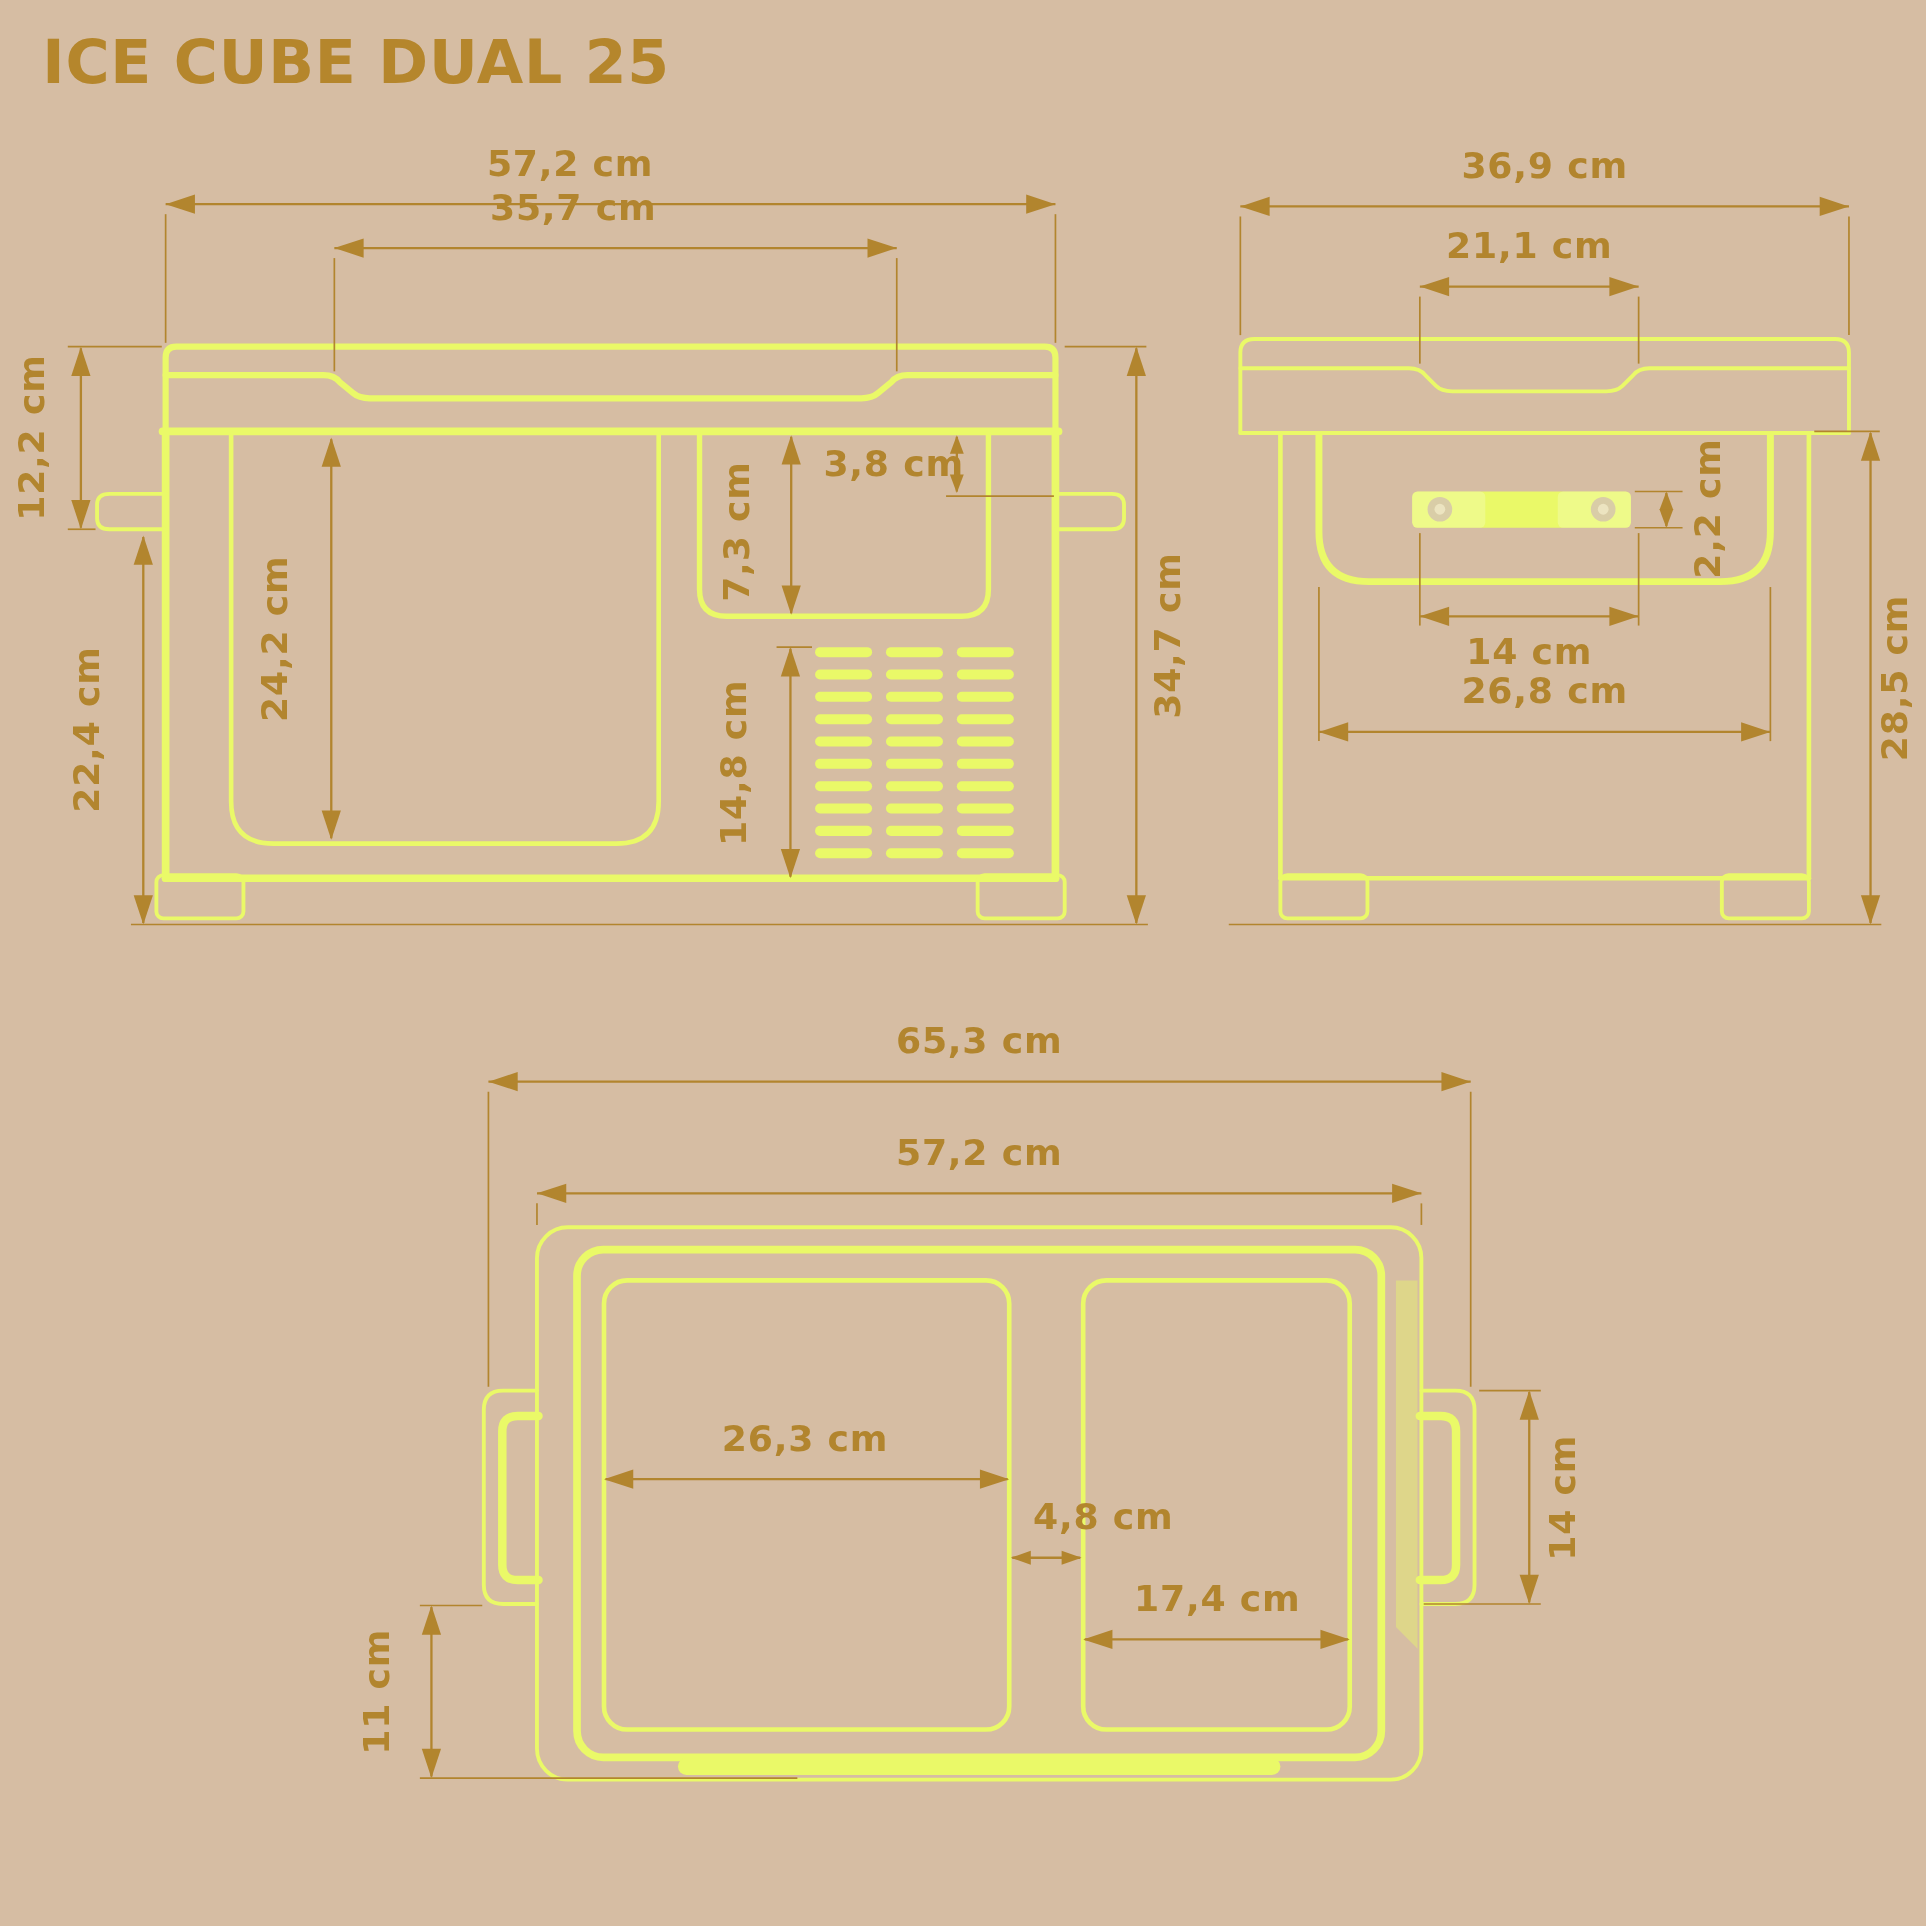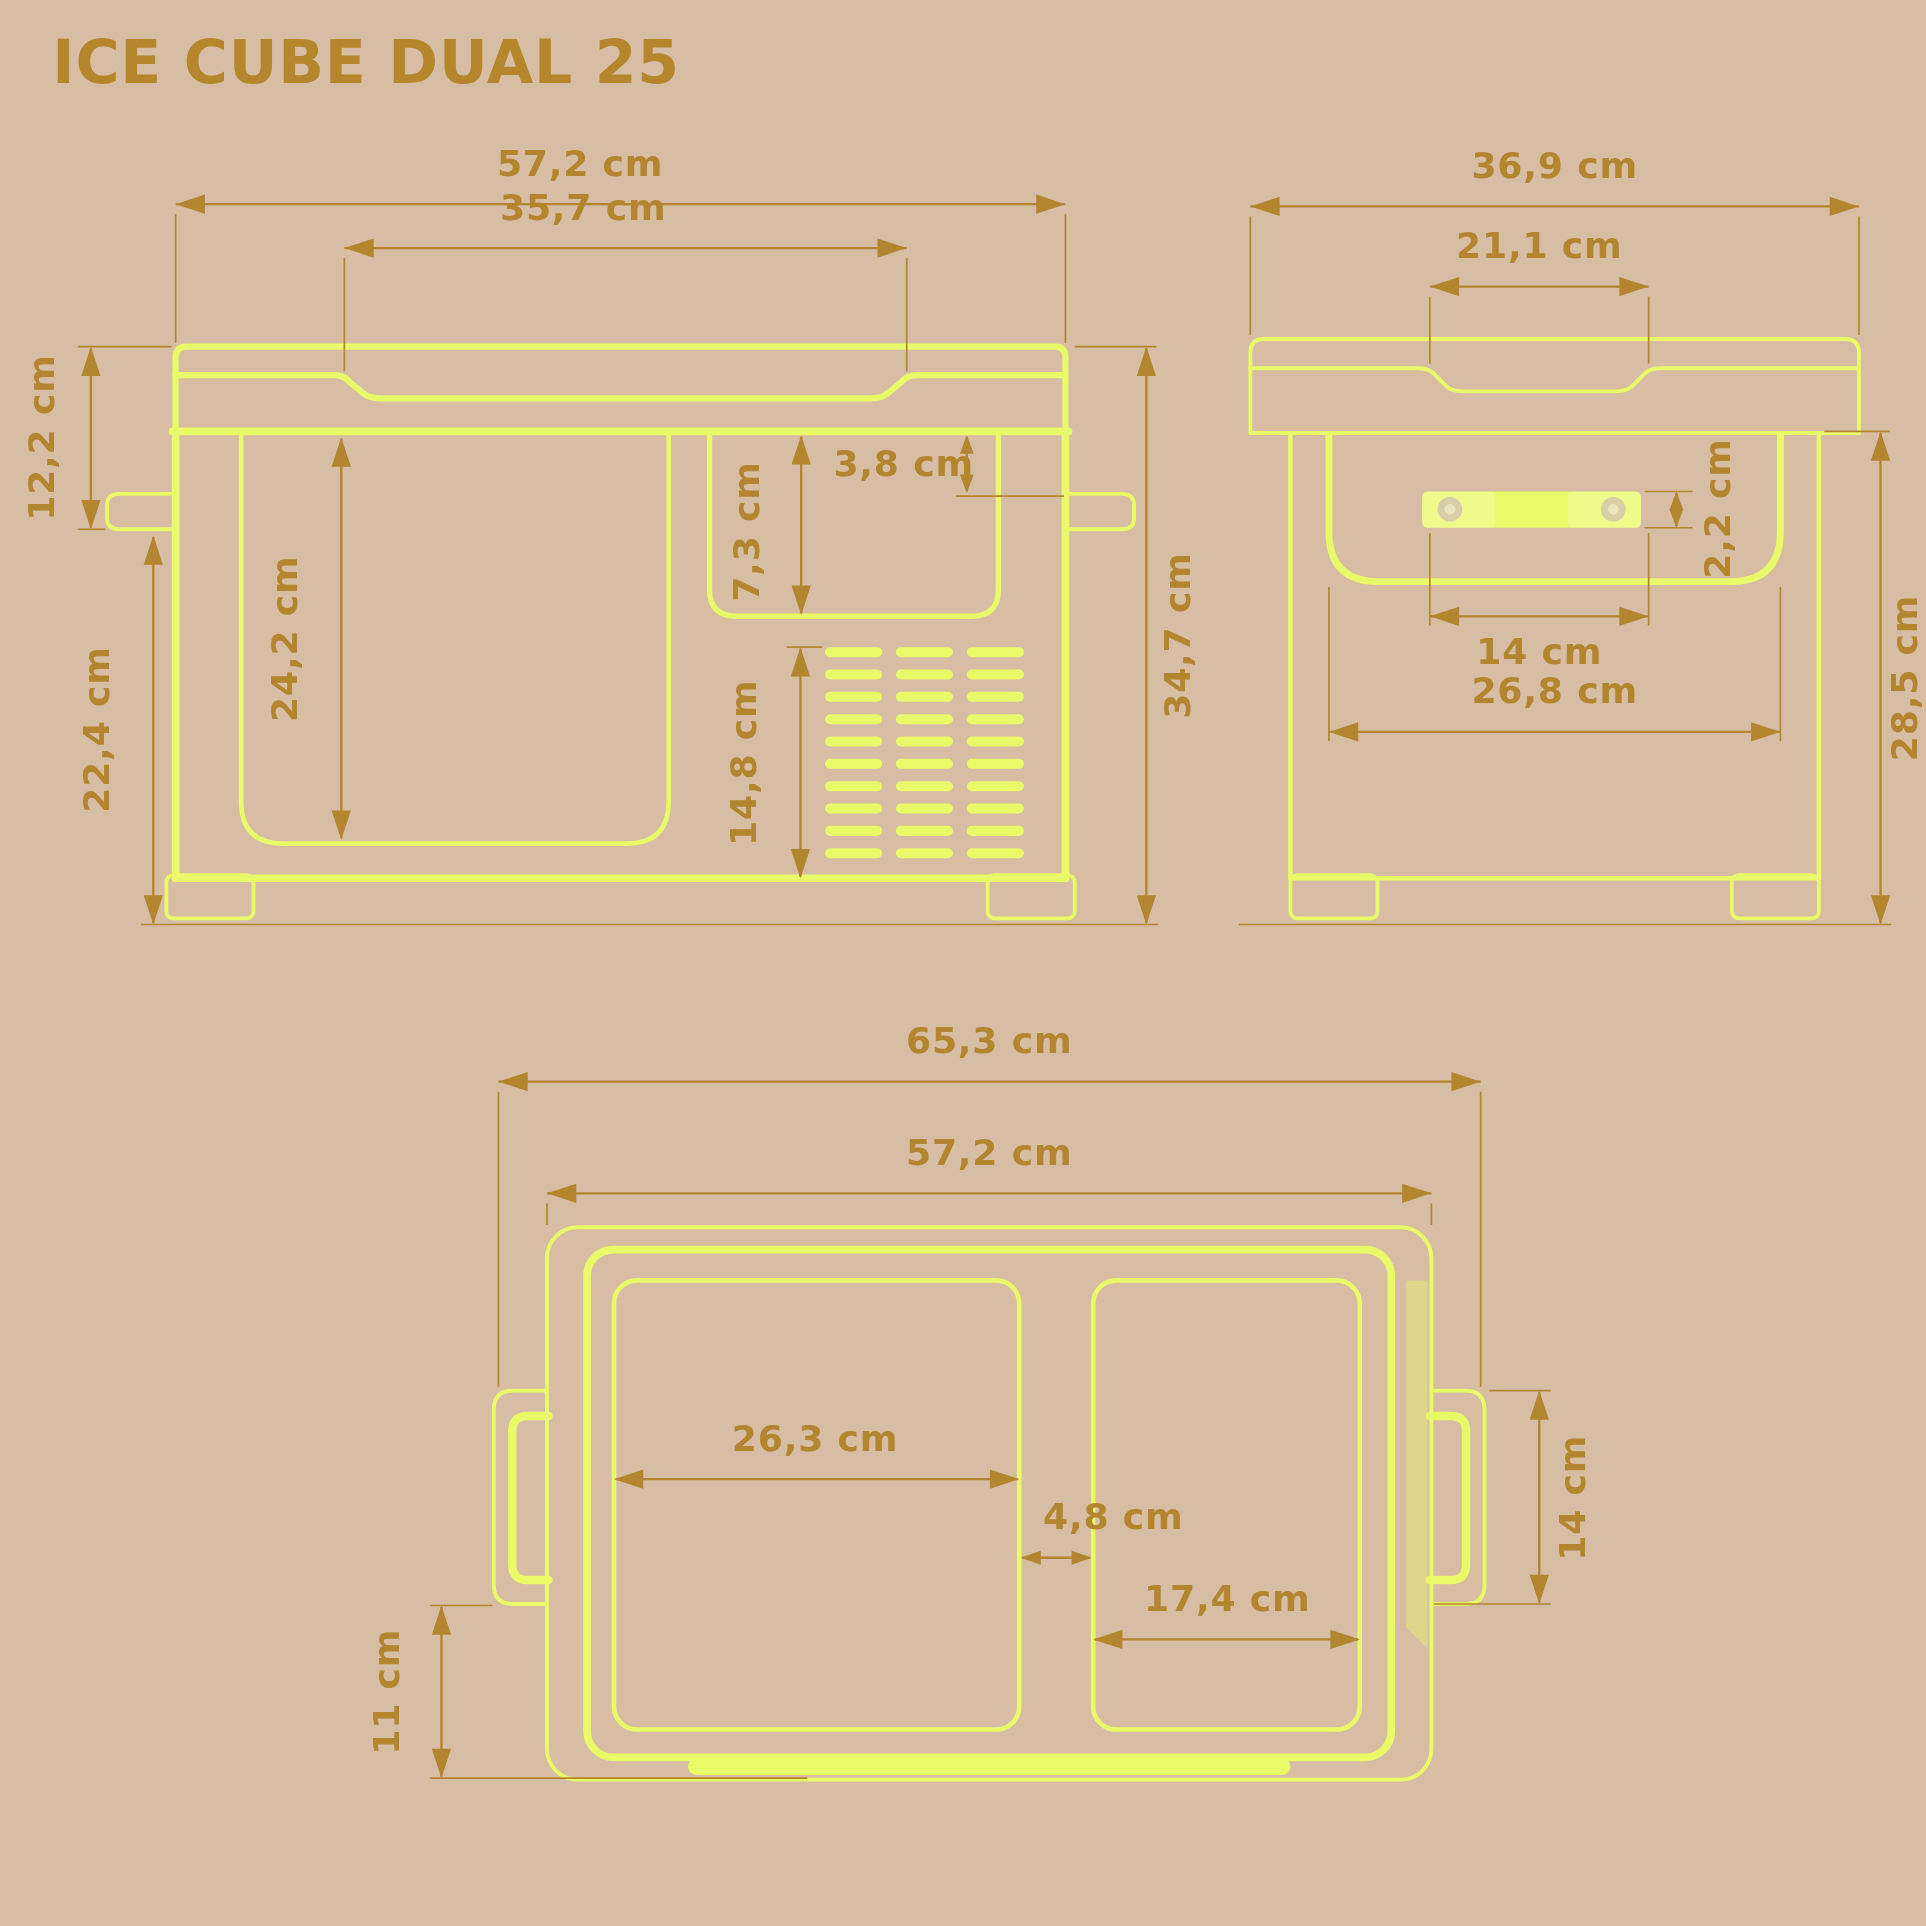--- a/index.html
+++ b/index.html
@@ -1,17 +1,17 @@
 <!DOCTYPE html>
 <html style="font-size:12.3px"><head>
 <meta charset="utf-8">
 <style>
   html,body{margin:0;padding:0;}
   body{width:1926px;height:1926px;background:#d6bda3;font-family:"DejaVu Sans","Liberation Sans",sans-serif;position:relative;overflow:hidden;}
-  #stage{position:absolute;inset:0;margin-left:10px;}
+  #stage{position:absolute;inset:0;}
   svg{display:block;}
   .dim-label{fill:#b2852e;font-size:47px;font-weight:bold;letter-spacing:1px;}
   .title{fill:#b5862c;font-size:78px;font-weight:900;letter-spacing:1px;}
   .yl{stroke:#eaf968;fill:none;stroke-linecap:round;}
   .gl{stroke:#b2852e;stroke-width:3;fill:none;}
   .gx{stroke:#b2852e;stroke-width:2.2;fill:none;}
   .ah{fill:#b2852e;}
 </style>
 </head>
 <body>

